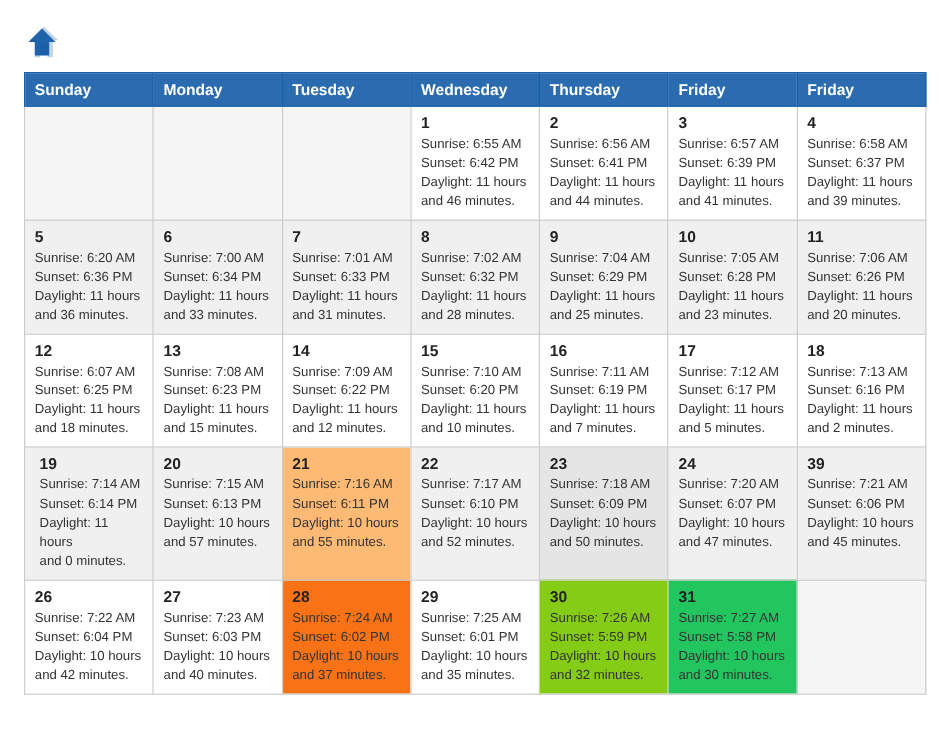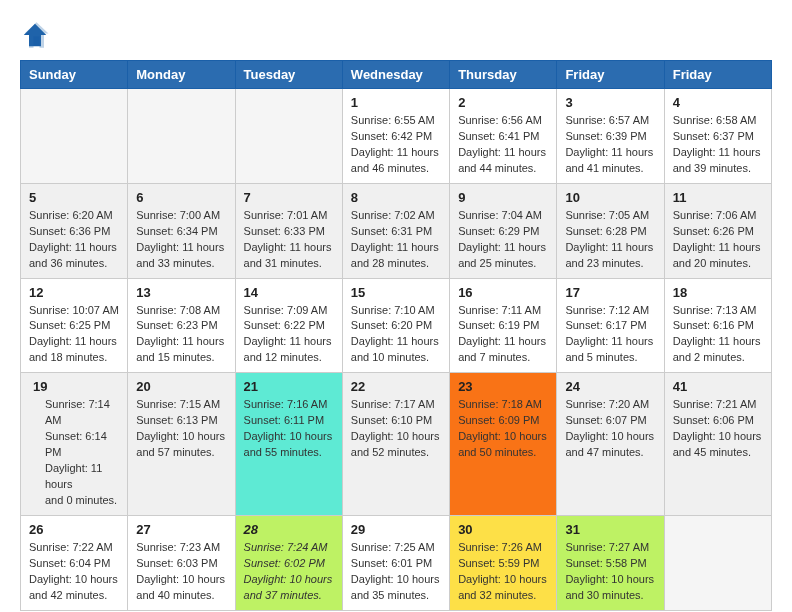--- a/index.html
+++ b/index.html
@@ -177,21 +177,21 @@
         <td style="background-color: rgb(240, 240, 240);">
           <span class="day-number">7</span>
           <div class="day-info" style="white-space: pre-line;">Sunrise: 7:01 AM
 Sunset: 6:33 PM
 Daylight: 11 hours
 and 31 minutes.</div>
         </td>
         <td style="background-color: rgb(240, 240, 240);">
           <span class="day-number">8</span>
           <div class="day-info" style="white-space: pre-line;">Sunrise: 7:02 AM
-Sunset: 6:31 PM
+Sunset: 6:32 PM
 Daylight: 11 hours
 and 28 minutes.</div>
         </td>
         <td style="background-color: rgb(240, 240, 240);">
           <span class="day-number">9</span>
           <div class="day-info" style="white-space: pre-line;">Sunrise: 7:04 AM
 Sunset: 6:29 PM
 Daylight: 11 hours
 and 25 minutes.</div>
         </td>
@@ -206,21 +206,21 @@
           <span class="day-number">11</span>
           <div class="day-info" style="white-space: pre-line;">Sunrise: 7:06 AM
 Sunset: 6:26 PM
 Daylight: 11 hours
 and 20 minutes.</div>
         </td>
       </tr>
       <tr>
         <td style="background-color: rgb(255, 255, 255);">
           <span class="day-number">12</span>
-          <div class="day-info" style="white-space: pre-line;">Sunrise: 10:07 AM
+          <div class="day-info" style="white-space: pre-line;">Sunrise: 6:07 AM
 Sunset: 6:25 PM
 Daylight: 11 hours
 and 18 minutes.</div>
         </td>
         <td style="background-color: rgb(255, 255, 255);">
           <span class="day-number">13</span>
           <div class="day-info" style="white-space: pre-line;">Sunrise: 7:08 AM
 Sunset: 6:23 PM
 Daylight: 11 hours
 and 15 minutes.</div>
@@ -257,62 +257,62 @@
           <span class="day-number">18</span>
           <div class="day-info" style="white-space: pre-line;">Sunrise: 7:13 AM
 Sunset: 6:16 PM
 Daylight: 11 hours
 and 2 minutes.</div>
         </td>
       </tr>
       <tr>
         <td style="background-color: rgb(240, 240, 240); padding-left: 12px;">
           <span class="day-number">19</span>
-          <div class="day-info" style="white-space: pre-line; margin-left: 12px;">Sunrise: 7:14 AM
+          <div class="day-info" style="white-space: pre-line;">Sunrise: 7:14 AM
 Sunset: 6:14 PM
 Daylight: 11 hours
 and 0 minutes.</div>
         </td>
         <td style="background-color: rgb(240, 240, 240);">
           <span class="day-number">20</span>
           <div class="day-info" style="white-space: pre-line;">Sunrise: 7:15 AM
 Sunset: 6:13 PM
 Daylight: 10 hours
 and 57 minutes.</div>
         </td>
-        <td style="background-color: #5eead4;">
+        <td style="background-color: #fdba74;">
           <span class="day-number">21</span>
           <div class="day-info" style="white-space: pre-line;">Sunrise: 7:16 AM
 Sunset: 6:11 PM
 Daylight: 10 hours
 and 55 minutes.</div>
         </td>
         <td style="background-color: rgb(240, 240, 240);">
           <span class="day-number">22</span>
           <div class="day-info" style="white-space: pre-line;">Sunrise: 7:17 AM
 Sunset: 6:10 PM
 Daylight: 10 hours
 and 52 minutes.</div>
         </td>
-        <td style="background-color: #f97316;">
+        <td style="background-color: #e5e5e5;">
           <span class="day-number">23</span>
           <div class="day-info" style="white-space: pre-line;">Sunrise: 7:18 AM
 Sunset: 6:09 PM
 Daylight: 10 hours
 and 50 minutes.</div>
         </td>
         <td style="background-color: rgb(240, 240, 240);">
           <span class="day-number">24</span>
           <div class="day-info" style="white-space: pre-line;">Sunrise: 7:20 AM
 Sunset: 6:07 PM
 Daylight: 10 hours
 and 47 minutes.</div>
         </td>
         <td style="background-color: rgb(240, 240, 240);">
-          <span class="day-number">41</span>
+          <span class="day-number">39</span>
           <div class="day-info" style="white-space: pre-line;">Sunrise: 7:21 AM
 Sunset: 6:06 PM
 Daylight: 10 hours
 and 45 minutes.</div>
         </td>
       </tr>
       <tr>
         <td style="background-color: rgb(255, 255, 255);">
           <span class="day-number">26</span>
           <div class="day-info" style="white-space: pre-line;">Sunrise: 7:22 AM
@@ -320,42 +320,42 @@
 Daylight: 10 hours
 and 42 minutes.</div>
         </td>
         <td style="background-color: rgb(255, 255, 255);">
           <span class="day-number">27</span>
           <div class="day-info" style="white-space: pre-line;">Sunrise: 7:23 AM
 Sunset: 6:03 PM
 Daylight: 10 hours
 and 40 minutes.</div>
         </td>
-        <td style="background-color: #bef264; font-style: italic;">
+        <td style="background-color: #f97316;">
           <span class="day-number">28</span>
           <div class="day-info" style="white-space: pre-line;">Sunrise: 7:24 AM
 Sunset: 6:02 PM
 Daylight: 10 hours
 and 37 minutes.</div>
         </td>
         <td style="background-color: rgb(255, 255, 255);">
           <span class="day-number">29</span>
           <div class="day-info" style="white-space: pre-line;">Sunrise: 7:25 AM
 Sunset: 6:01 PM
 Daylight: 10 hours
 and 35 minutes.</div>
         </td>
-        <td style="background-color: #fde047;">
+        <td style="background-color: #84cc16;">
           <span class="day-number">30</span>
           <div class="day-info" style="white-space: pre-line;">Sunrise: 7:26 AM
 Sunset: 5:59 PM
 Daylight: 10 hours
 and 32 minutes.</div>
         </td>
-        <td style="background-color: #bef264;">
+        <td style="background-color: #22c55e;">
           <span class="day-number">31</span>
           <div class="day-info" style="white-space: pre-line;">Sunrise: 7:27 AM
 Sunset: 5:58 PM
 Daylight: 10 hours
 and 30 minutes.</div>
         </td>
         <td class="empty" style="background-color: rgb(245, 245, 245);"></td>
       </tr>
     </tbody>
 </table>

